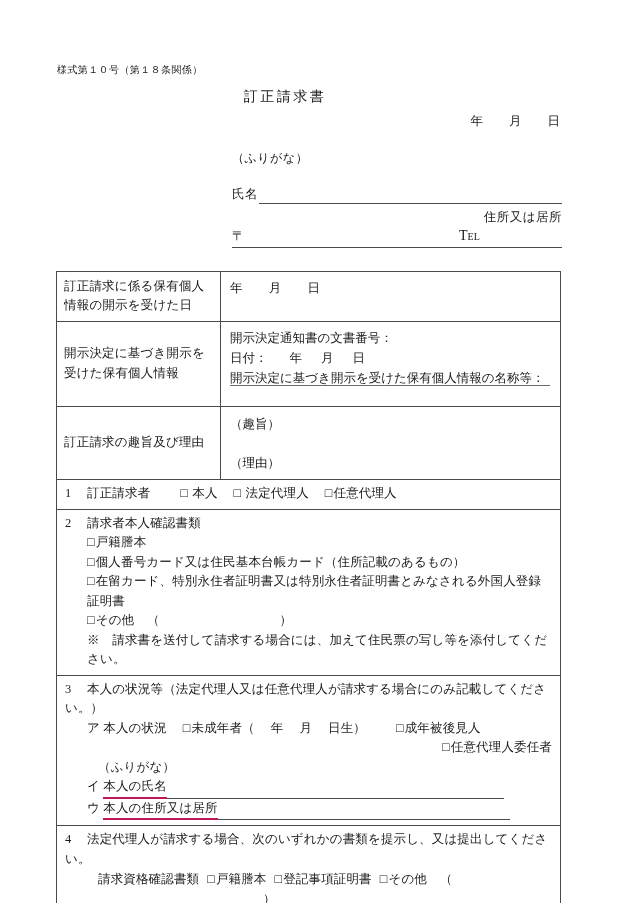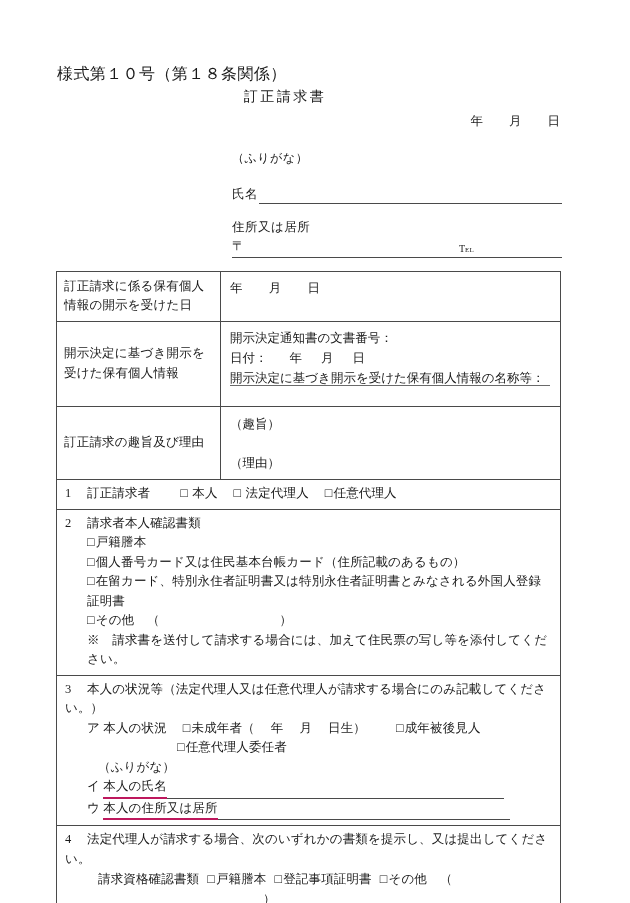--- a/index.html
+++ b/index.html
@@ -22,21 +22,21 @@
     left: 0; top: 0;
     width: 630px;
     height: 903px;
   }
 
   
   .form-no {
     position: absolute;
     left: 57px;
     top: 62px;
-    font-size: 16px;
+    font-size: 10px;
     letter-spacing: 0.4px;
     white-space: nowrap;
   }
   .doc-title {
     position: absolute;
     left: 0;
     top: 86px;
     width: 570px;
     text-align: center;
     font-size: 14px;
@@ -84,40 +84,41 @@
   }
   .name-rule {
     flex: 1;
     border-bottom: 1px solid #4a4a4a;
     height: 13px;
     margin-left: 1px;
   }
   .addr-label {
     font-size: 12.5px;
     letter-spacing: 0.5px;
-    margin-top: 14px;
-    white-space: nowrap;
+    margin-top: 4px;
+    white-space: nowrap;
+    text-align: right;
   }
   .zip-row {
     position: relative;
     margin-top: 3px;
     height: 17px;
     border-bottom: 1px solid #4a4a4a;
   }
   .zip-mark {
     position: absolute;
     left: 0;
     bottom: 1px;
     font-size: 12.5px;
   }
   .tel-mark {
     position: absolute;
     left: 227px;
     bottom: 1px;
-    font-size: 10px;
+    font-size: 14px;
     font-variant: small-caps;
   }
 
   .intro {
     position: absolute;
     left: 57px;
     top: 232px;
     width: 505px;
     font-size: 12.5px;
     line-height: 1.62;
@@ -190,21 +191,21 @@
     line-height: 1.56;
     letter-spacing: 0.15px;
     vertical-align: top;
   }
   .num {
     display: inline-block;
     width: 22px;
   }
   .ind1 { padding-left: 22px; display: block; }
   .ind2 { padding-left: 33px; display: block; }
-  .ind3 { padding-left: 112px; display: block; }
+  .ind3 { padding-left: 112px; display: block; text-align: right; }
   .cb { margin-right: 1px; }
   .sp-s { display: inline-block; width: 8px; }
   .sp-m { display: inline-block; width: 16px; }
   .sp-l { display: inline-block; width: 30px; }
 
   
   .ul-row {
     display: block;
     padding-left: 22px;
     position: relative;

